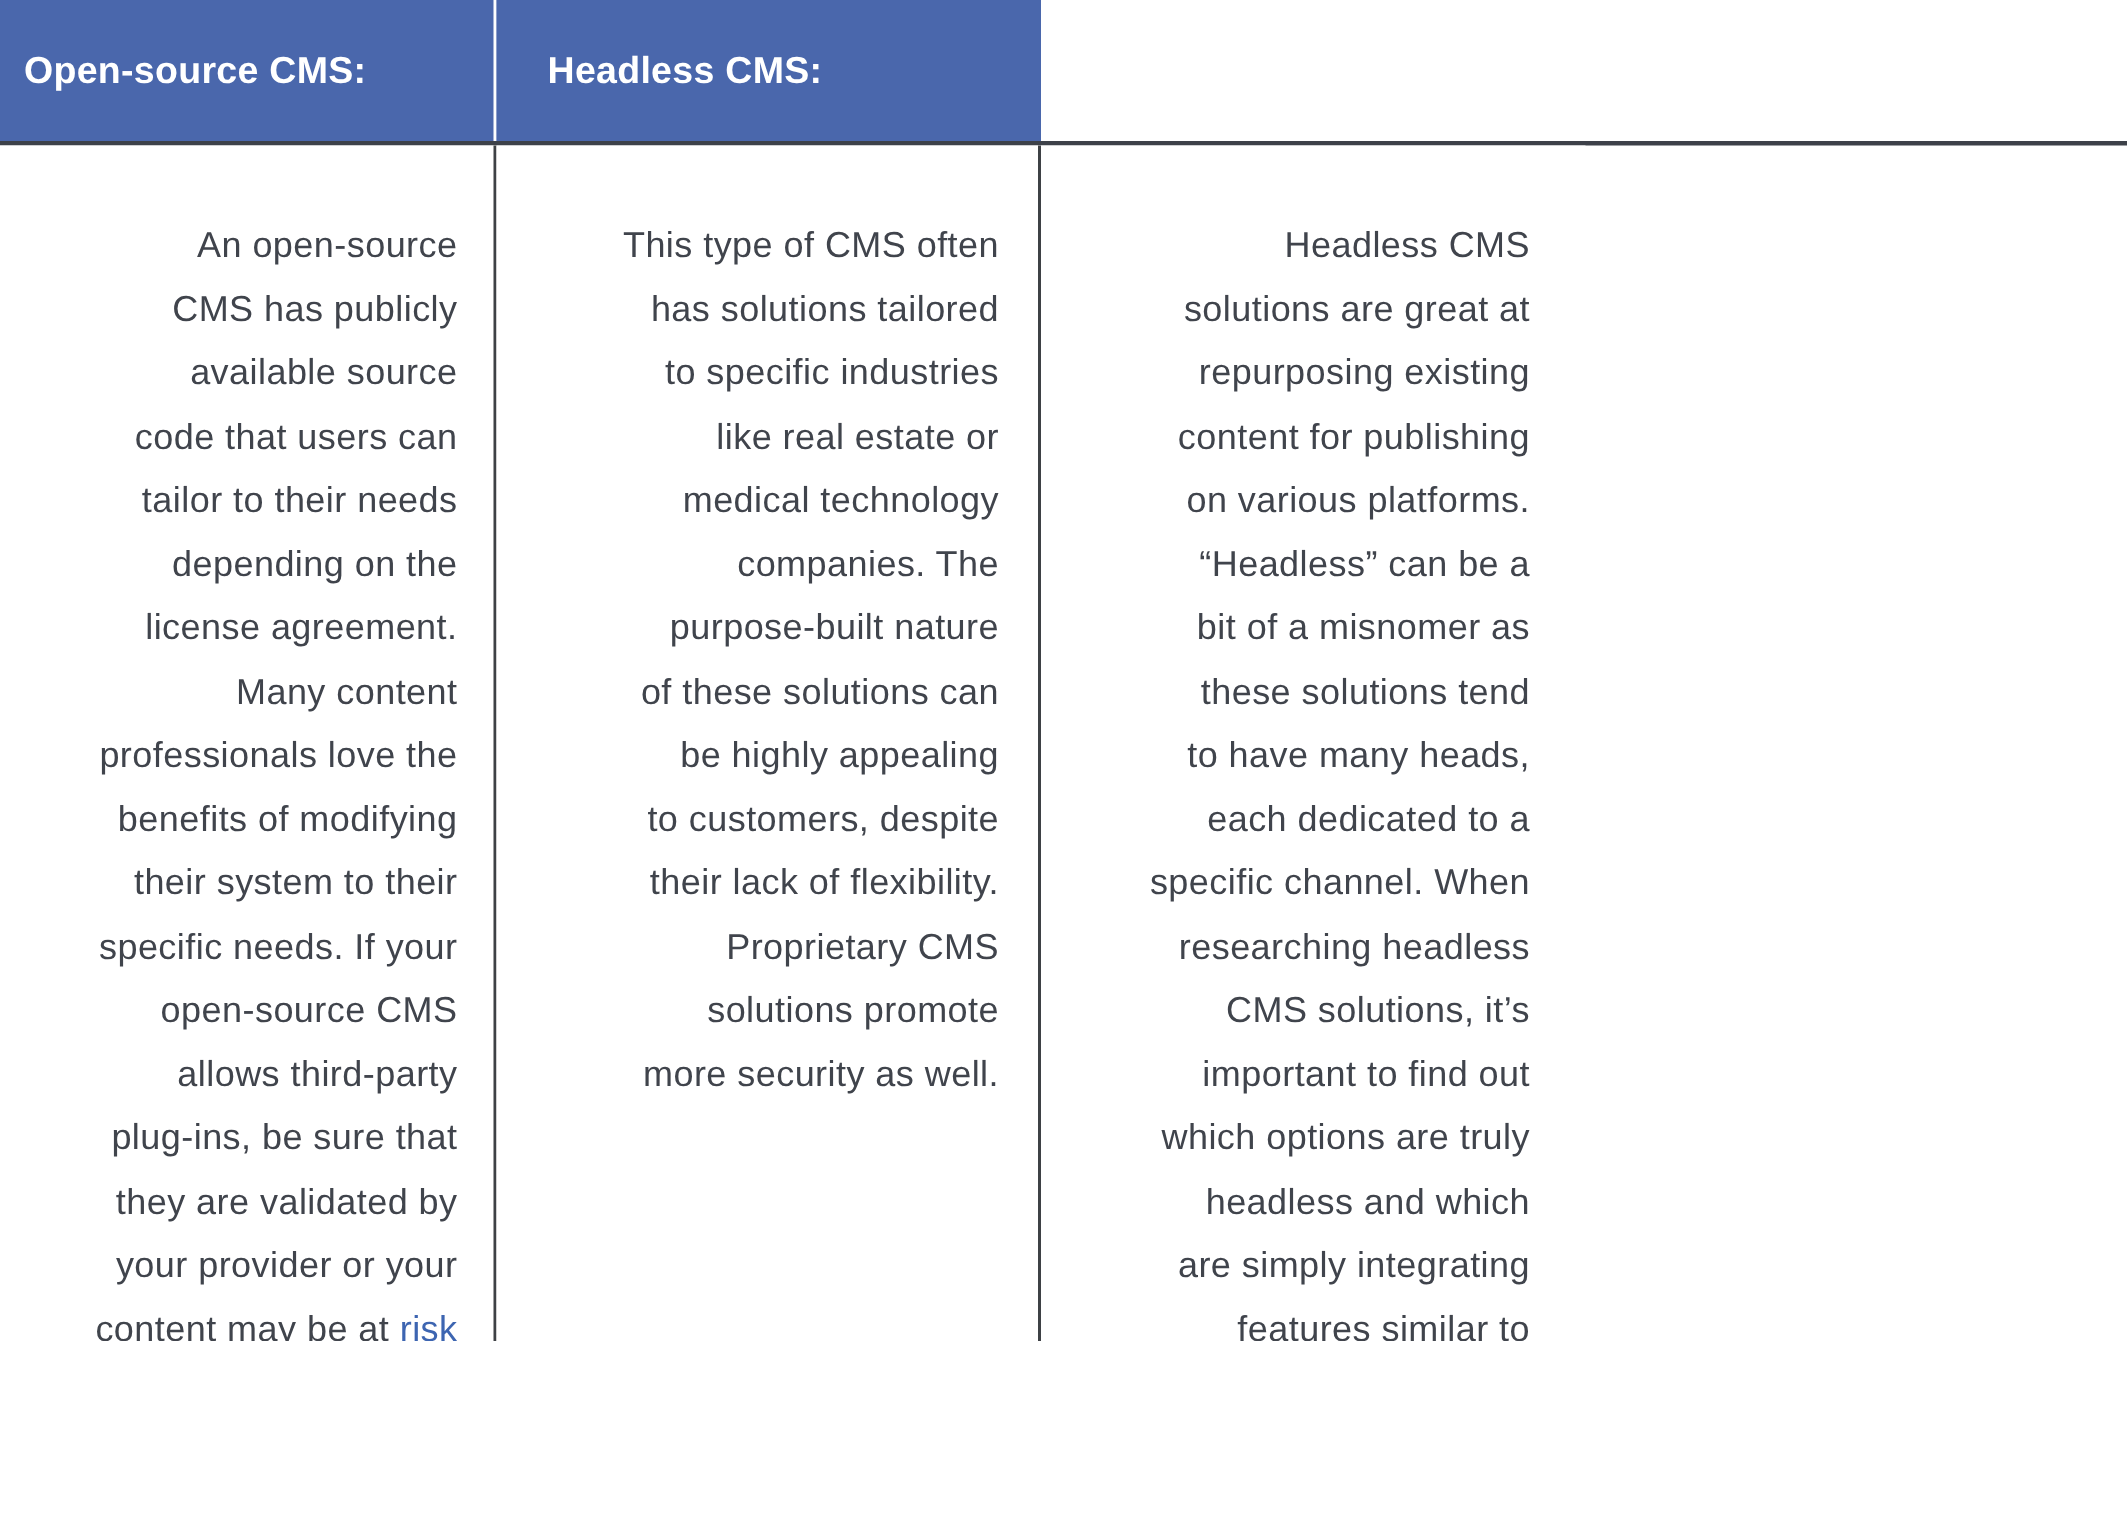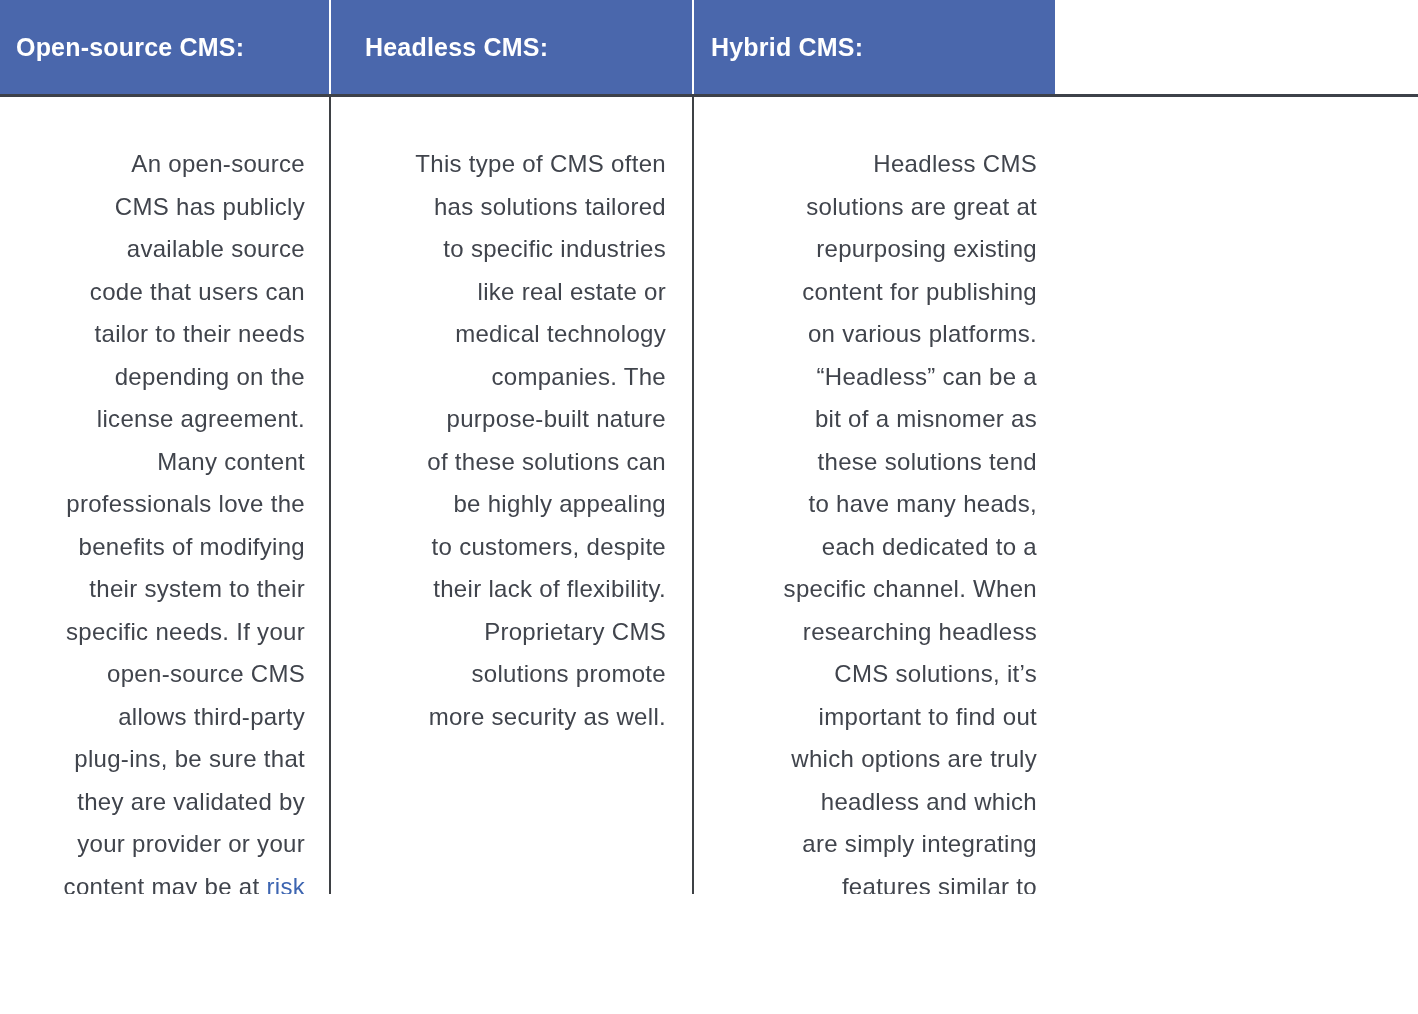--- a/index.html
+++ b/index.html
@@ -64,36 +64,35 @@
     cursor: pointer;
   }
   
   .col-0 { width: 331px; flex: 0 0 331px; }
   .col-1 { width: 363px; flex: 0 0 363px; }
   .col-2 { width: 363px; flex: 0 0 363px; }
   .col-3 { width: 361px; flex: 0 0 361px; }
   
   .pad-0 { padding-left: 16px; padding-right: 12px; }
   .pad-1 { padding-left: 28px; padding-right: 14px; }
-  .pad-2 { padding-left: 34px; padding-right: 8px; }
+  .pad-2 { padding-left: 34px; padding-right: 25px; }
   .pad-3 { padding-left: 17px; padding-right: 14px; }
   .bottom-strip {
     flex: 0 0 9px;
     background: #c3c5c8;
   }
 </style>
 </head>
 <body>
 
 <div class="doc-table">
 
   <div class="header-row">
     <div class="header-cell col-0 pad-0">Open-source CMS:</div>
     <div class="header-cell col-2 pad-2">Headless CMS:</div>
-    <div class="header-cell col-3 pad-3">Hybrid CMS:</div>
   </div>
 
   <div class="body-row">
     <div class="body-cell col-0 pad-0">
       <p class="cell-text"><span>An open-source
 CMS has publicly
 available source
 code that users can
 tailor to their needs
 depending on the

